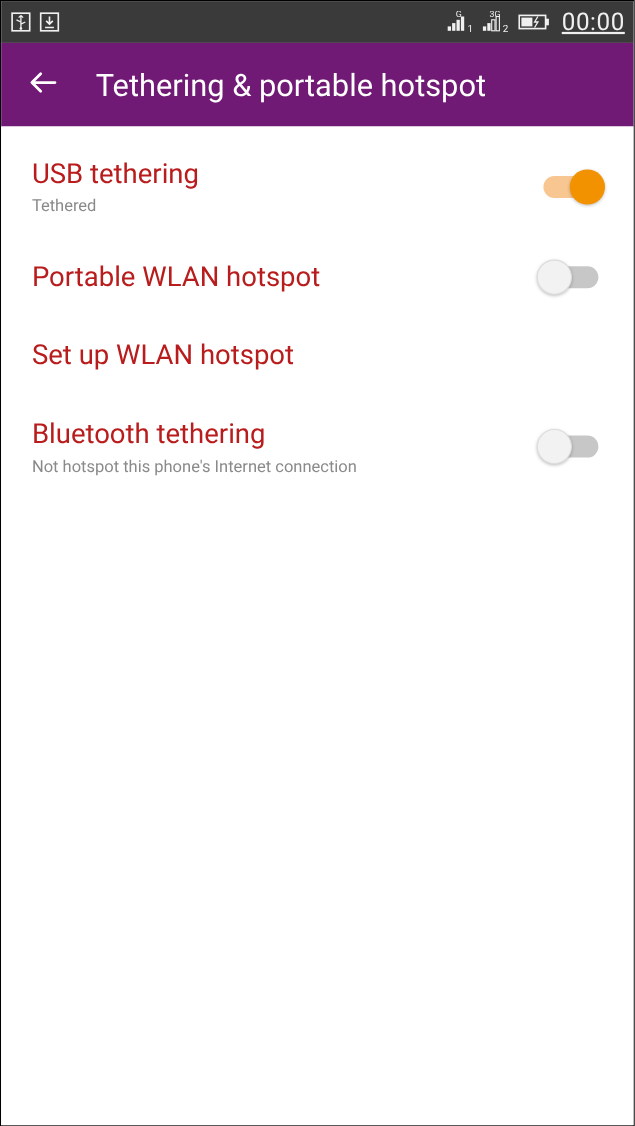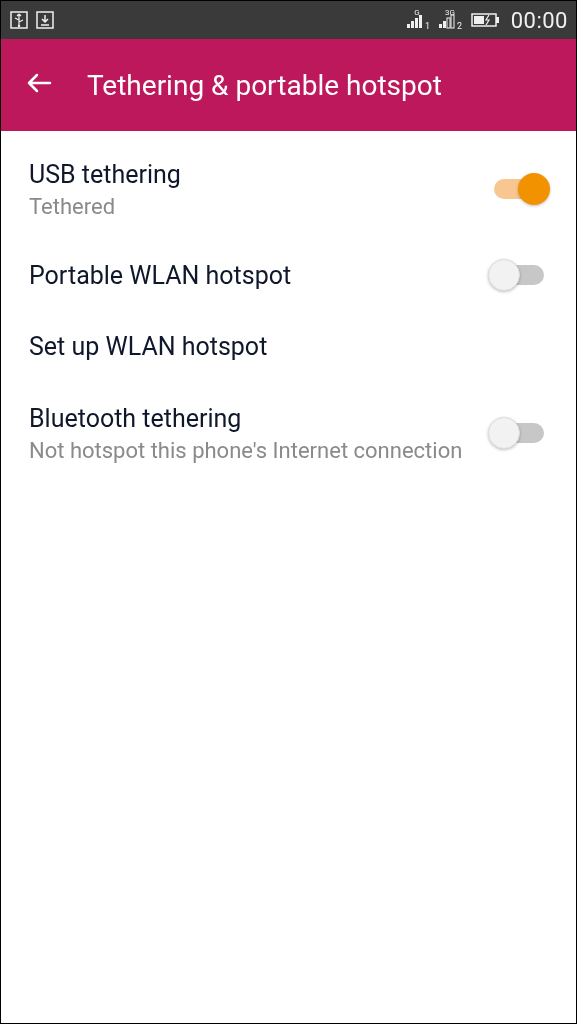--- a/index.html
+++ b/index.html
@@ -17,40 +17,40 @@
     height: 38px;
     background: #3a3a3a;
     display: flex;
     align-items: center;
     padding: 0 8px;
     color: #f0f0f0;
   }
   .statusbar-left { display: flex; gap: 6px; align-items: center; }
   .statusbar-right { margin-left: auto; display: flex; gap: 6px; align-items: center; }
   .status-icon { display: inline-flex; align-items: center; justify-content: center; }
-  .clock { font-size: 22px; letter-spacing: 0.5px; margin-left: 4px; }
+  .clock { font-size: 22px; letter-spacing: 0.5px; margin-left: 4px; text-decoration: underline; }
   .header {
-    height: 92px;
-    background: #be185d;
+    height: 76px;
+    background: #701a75;
     display: flex;
     align-items: center;
     padding: 0 18px;
     color: #fff;
   }
   .back-btn { width: 40px; height: 40px; display: flex; align-items: center; justify-content: center; cursor: pointer; }
   .page-title { font-size: 28px; font-weight: 400; margin-left: 28px; }
   .content { flex: 1; background: #fff; padding-top: 8px; }
   .row {
     display: flex;
     align-items: center;
     padding: 20px 28px 20px 28px;
   }
   .row-text { flex: 1; }
-  .row-title { font-size: 25px; color: #0f172a; font-weight: 400; line-height: 1.25; }
-  .row-sub   { font-size: 22px; color: #8a8a8a; margin-top: 4px; }
+  .row-title { font-size: 25px; color: #b91c1c; font-weight: 400; line-height: 1.25; }
+  .row-sub   { font-size: 15px; color: #8a8a8a; margin-top: 4px; }
   .toggle {
     width: 58px; height: 32px; position: relative; cursor: pointer;
   }
   .toggle-track {
     position: absolute; top: 6px; left: 4px; right: 4px; height: 20px;
     border-radius: 10px;
   }
   .toggle-knob {
     position: absolute; top: 0; width: 32px; height: 32px;
     border-radius: 50%;

